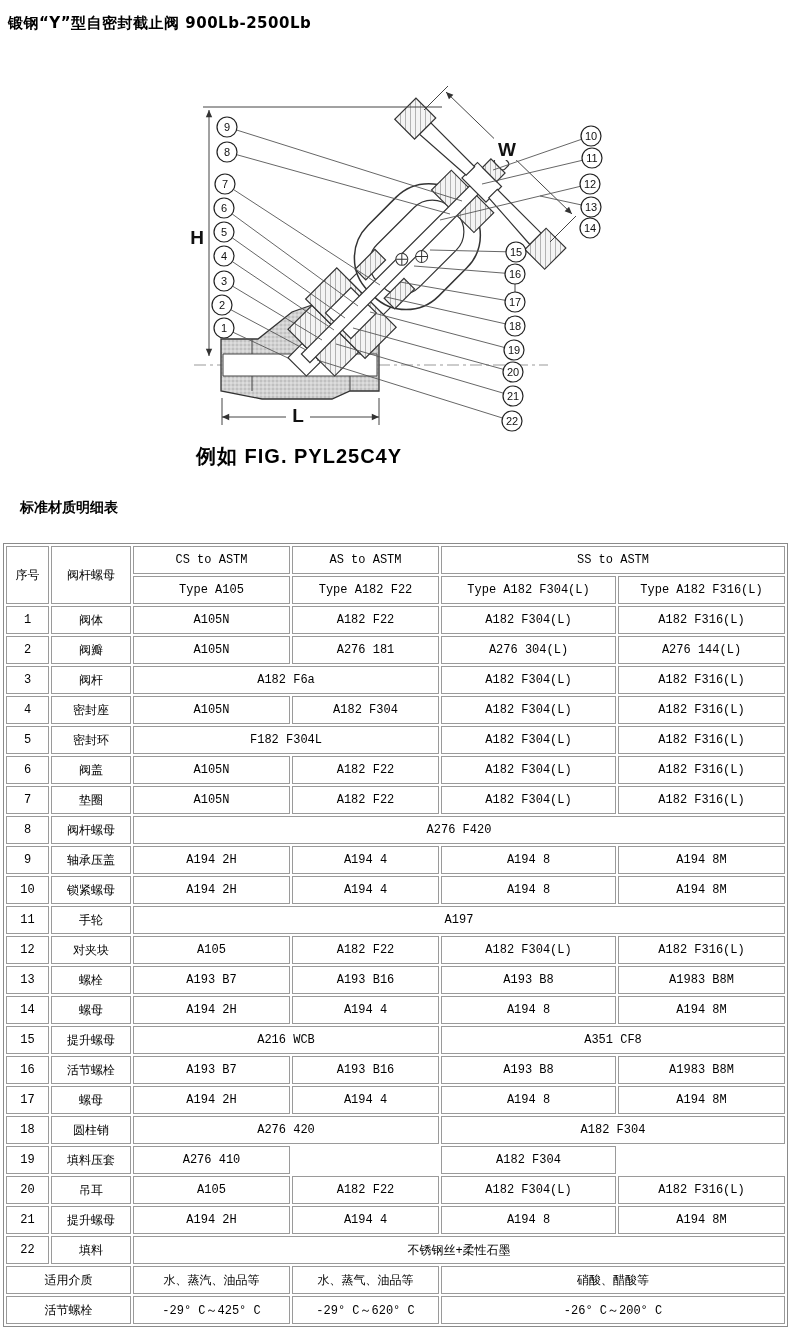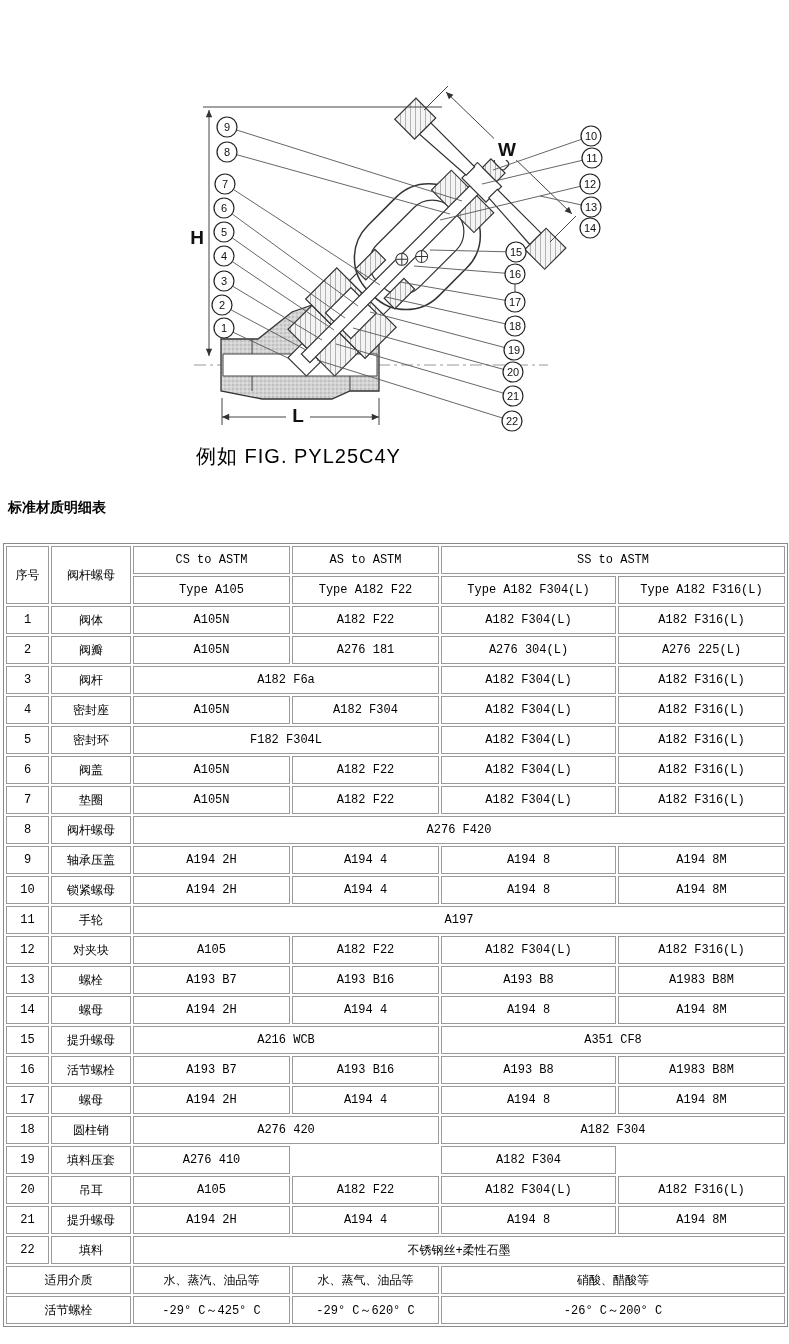--- a/index.html
+++ b/index.html
@@ -1,38 +1,39 @@
 <!DOCTYPE html>
 <html><head>
 <meta charset="utf-8">
 <style>
   html,body{margin:0;padding:0;background:#fff;}
   #page{position:relative;width:789px;height:1344px;background:#fff;overflow:hidden;
         font-family:"Liberation Sans","DejaVu Sans",sans-serif;color:#000;}
   .doc-title{position:absolute;left:8px;top:14px;font-size:15px;font-weight:bold;
              font-family:"DejaVu Sans",sans-serif;letter-spacing:0.5px;}
-  .fig-caption{position:absolute;left:196px;top:443px;font-size:20px;font-weight:normal;
+  .fig-caption{position:absolute;left:196px;top:443px;font-size:20px;font-weight:bold;
                font-family:"Liberation Sans",sans-serif;letter-spacing:1px;}
-  .section-title{position:absolute;left:8px;top:499px;font-size:14px;font-weight:bold;
+  .section-title{position:absolute;left:20px;top:499px;font-size:14px;font-weight:bold;
                  font-family:"DejaVu Sans",sans-serif;}
   svg text{font-family:"Liberation Sans","DejaVu Sans",sans-serif;}
   
   table.mat{position:absolute;left:3px;top:543px;width:783px;table-layout:fixed;
             border-collapse:separate;border-spacing:2px;background:#fff;border:1px solid #8a8a8a;}
   table.mat td{box-sizing:border-box;height:28px;border:1px solid #9a9a9a;background:#fff;
                text-align:center;vertical-align:middle;padding:0 2px;
                font-family:"Liberation Mono","DejaVu Sans Mono","DejaVu Sans",monospace;
                font-size:12px;white-space:nowrap;overflow:hidden;}
   table.mat td.empty{border:none;background:transparent;}
 </style>
 </head>
 <body>
 
 <div id="page">
 
+  <div class="doc-title">锻钢“Y”型自密封截止阀 900Lb-2500Lb</div>
 
   <svg style="position:absolute;left:0;top:0;" width="789" height="485" viewBox="0 0 789 485">
     <defs>
       <marker id="arrow" viewBox="0 0 10 10" refX="9" refY="5" markerWidth="10" markerHeight="8" orient="auto-start-reverse">
         <path d="M0,1 L9,5 L0,9 Z" fill="#333"></path>
       </marker>
       <pattern id="hatch" patternUnits="userSpaceOnUse" width="5" height="5" patternTransform="rotate(45)">
         <rect width="5" height="5" fill="#f4f4f4"></rect>
         <path d="M0,0 V5" stroke="#707070" stroke-width="1"></path>
       </pattern>
@@ -253,21 +254,21 @@
           <td>A182 F22</td>
           <td>A182 F304(L)</td>
           <td>A182 F316(L)</td>
         </tr>
         <tr>
           <td>2</td>
           <td>阀瓣</td>
           <td>A105N</td>
           <td>A276 181</td>
           <td>A276 304(L)</td>
-          <td>A276 225(L)</td>
+          <td>A276 144(L)</td>
         </tr>
         <tr>
           <td>3</td>
           <td>阀杆</td>
           <td colspan="2">A182 F6a</td>
           <td>A182 F304(L)</td>
           <td>A182 F316(L)</td>
         </tr>
         <tr>
           <td>4</td>

